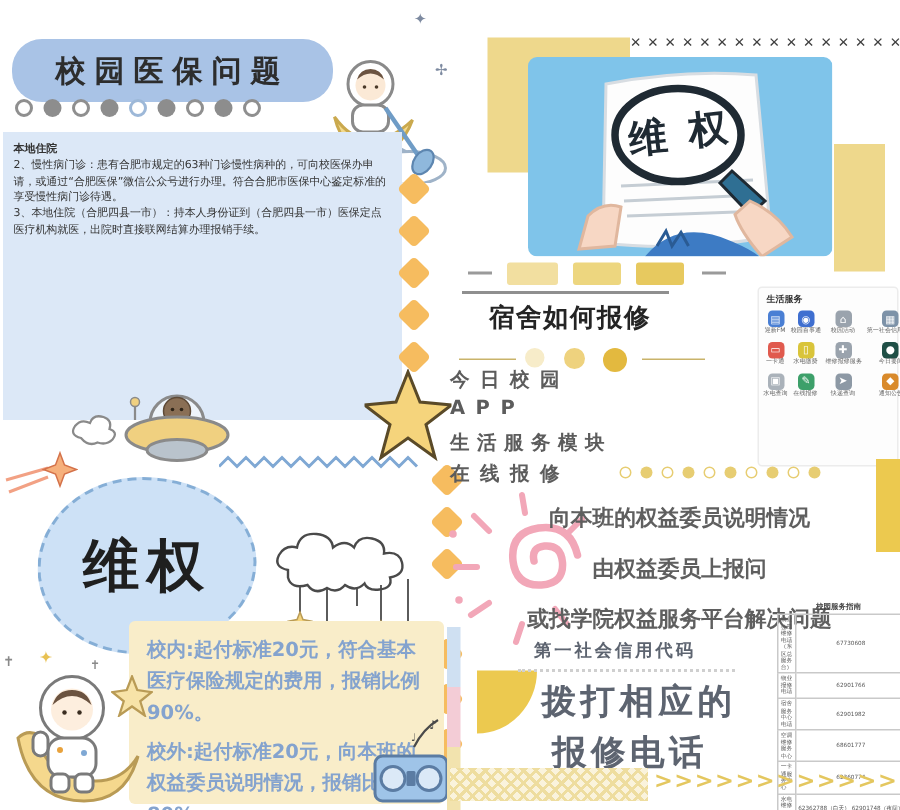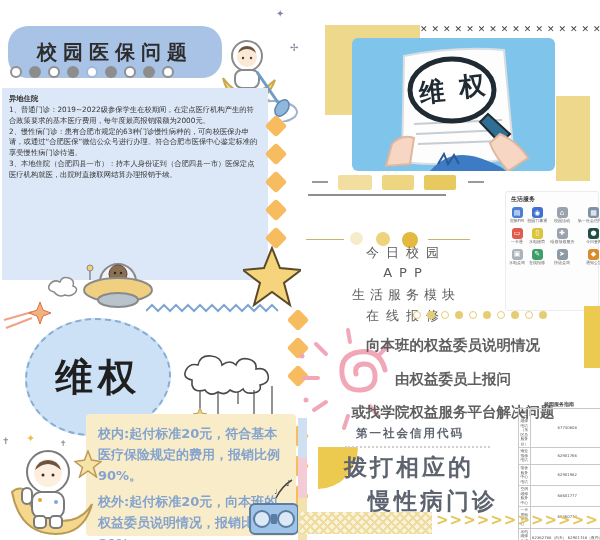--- a/index.html
+++ b/index.html
@@ -1,21 +1,21 @@
 <!DOCTYPE html>
 <html><head>
 <meta charset="utf-8">
 <style>
   html,body{margin:0;padding:0;background:#fff;}
   #stage{position:relative;width:600px;height:540px;background:#fff;overflow:hidden;
          font-family:"DejaVu Sans",sans-serif;border-right:2px solid #dcdcdc;}
   .abs{position:absolute;}
 
   
-  .title-pill{left:8px;top:26px;width:214px;height:52px;border-radius:20px;
+  .title-pill{left:8px;top:26px;width:214px;height:42px;border-radius:20px;
     background:#a9c3e6;display:flex;align-items:center;justify-content:center;
     font-size:20px;font-weight:bold;color:#2d2d2d;letter-spacing:6px;}
   .dotrow-left{left:10px;top:66px;display:flex;gap:7px;}
   .dotrow-left span{width:12px;height:12px;border-radius:50%;}
   .d-o{background:#fff;border:2px solid #8f8f8f;box-sizing:border-box;}
   .d-f{background:#8d8d8d;}
   .d-b{background:#fff;border:2px solid #9db8d8;box-sizing:border-box;}
 
   .info-box{left:2px;top:88px;width:266px;height:192px;background:#dce8f7;
     padding:6px 7px;box-sizing:border-box;color:#333;font-size:7.3px;line-height:1.42;}
@@ -40,22 +40,22 @@
   .yrect{background:#eed88c;}
   .illo-frame{left:352px;top:38px;width:203px;height:133px;border-radius:6px;overflow:hidden;}
   .mini-sq{height:15px;top:175px;border-radius:2px;}
 
   .divider{left:308px;top:194px;width:138px;height:2px;background:#8f8f8f;}
   .repair-title{left:300px;top:200px;width:160px;text-align:center;font-size:17px;
     font-weight:bold;color:#242424;letter-spacing:1px;}
   .deco-line{height:1px;background:#c9b36a;top:239px;}
   .deco-dot{border-radius:50%;top:232px;}
 
-  .step-line{left:316px;width:180px;text-align:center;color:#5c5c5c;
-    font-weight:normal;letter-spacing:7px;font-size:13px;}
+  .step-line{left:300px;width:180px;color:#5c5c5c;
+    font-weight:bold;letter-spacing:7px;font-size:13px;}
 
   .phone{left:505px;top:191px;width:94px;height:120px;background:#fdfdfd;
     border:1px solid #ececec;border-radius:3px;box-sizing:border-box;padding:3px 2px;}
   .phone-header{font-size:6px;font-weight:bold;color:#333;margin:0 0 3px 3px;}
   .app-grid{display:grid;grid-template-columns:repeat(4,1fr);row-gap:4px;}
   .app{display:flex;flex-direction:column;align-items:center;}
   .app-icon{width:11px;height:11px;border-radius:3px;color:#fff;font-size:7px;
     display:flex;align-items:center;justify-content:center;}
   .app-label{font-size:4.5px;color:#666;margin-top:1px;text-align:center;line-height:1.1;
     transform:scale(.9);white-space:nowrap;}
@@ -116,22 +116,21 @@
       <span class="d-o"></span>
       <span class="d-f"></span>
     <span class="d-b"></span>
       <span class="d-f"></span>
       <span class="d-o"></span>
       <span class="d-f"></span>
       <span class="d-o"></span>
   </div>
 
   <div class="abs info-box">
-    <p class="info-heading">异地住院</p>
-    <p>1、普通门诊：2019~2022级参保学生在校期间，在定点医疗机构产生的符合政策要求的基本医疗费用，每年度最高报销限额为2000元。</p>
+    <p class="info-heading">本地住院</p>
     <p>2、慢性病门诊：患有合肥市规定的63种门诊慢性病种的，可向校医保办申请，或通过“合肥医保”微信公众号进行办理。符合合肥市医保中心鉴定标准的享受慢性病门诊待遇。</p>
     <p>3、本地住院（合肥四县一市）：持本人身份证到（合肥四县一市）医保定点医疗机构就医，出院时直接联网结算办理报销手续。</p>
   </div>
 
   <div class="abs diamond" style="left:268px;top:118px;"></div>
   <div class="abs diamond" style="left:268px;top:146px;"></div>
   <div class="abs diamond" style="left:268px;top:174px;"></div>
   <div class="abs diamond" style="left:268px;top:202px;"></div>
   <div class="abs diamond" style="left:268px;top:230px;"></div>
   <div class="abs diamond" style="left:290px;top:312px;"></div>
@@ -244,20 +243,21 @@
     </svg>
   </div>
 
   <div class="abs" style="left:312px;top:181px;width:16px;height:2px;background:#9a9a9a;"></div>
   <div class="abs mini-sq" style="left:338px;width:34px;background:#f2dfa0;"></div>
   <div class="abs mini-sq" style="left:382px;width:32px;background:#edd67f;"></div>
   <div class="abs mini-sq" style="left:424px;width:32px;background:#e7c95f;"></div>
   <div class="abs" style="left:468px;top:181px;width:16px;height:2px;background:#9a9a9a;"></div>
 
   <div class="abs divider"></div>
+  <div class="abs repair-title">宿舍如何报修</div>
 
   <div class="abs deco-line" style="left:306px;width:38px;"></div>
   <div class="abs deco-dot" style="left:350px;width:13px;height:13px;background:#f7ecc9;"></div>
   <div class="abs deco-dot" style="left:376px;width:14px;height:14px;background:#eed27e;"></div>
   <div class="abs deco-dot" style="left:402px;width:16px;height:16px;background:#e3b93f;"></div>
   <div class="abs deco-line" style="left:428px;width:42px;"></div>
 
   <div class="abs step-line" style="top:244px;">今日校园</div>
   <div class="abs step-line" style="top:286px;letter-spacing:5px;">生活服务模块</div>
   <div class="abs step-line" style="top:265px;">APP</div>
@@ -376,19 +376,19 @@
             <td>水电维修值班电话</td>
             <td class="num">62362788（白天） 62901748（夜间）</td>
           </tr>
         </tbody>
       </table>
   </div>
 
   <div class="abs quick-note">第一社会信用代码</div>
   <div class="abs quarter"></div>
   <div class="abs dotline"></div>
-  <div class="abs big-call" style="left:344px;top:452px;">拨打相应的</div>
-  <div class="abs big-call" style="left:368px;top:486px;">慢性病门诊</div>
+  <div class="abs big-call" style="left:361px;top:452px;">拨打相应的</div>
+  <div class="abs big-call" style="left:368px;top:486px;">报修电话</div>
 
   <div class="abs hatch"></div>
   <div class="abs arrows">&gt;&gt;&gt;&gt;&gt;&gt;&gt;&gt;&gt;&gt;&gt;&gt;&gt;&gt;&gt;</div>
 
 </div>
 
 </body></html>

